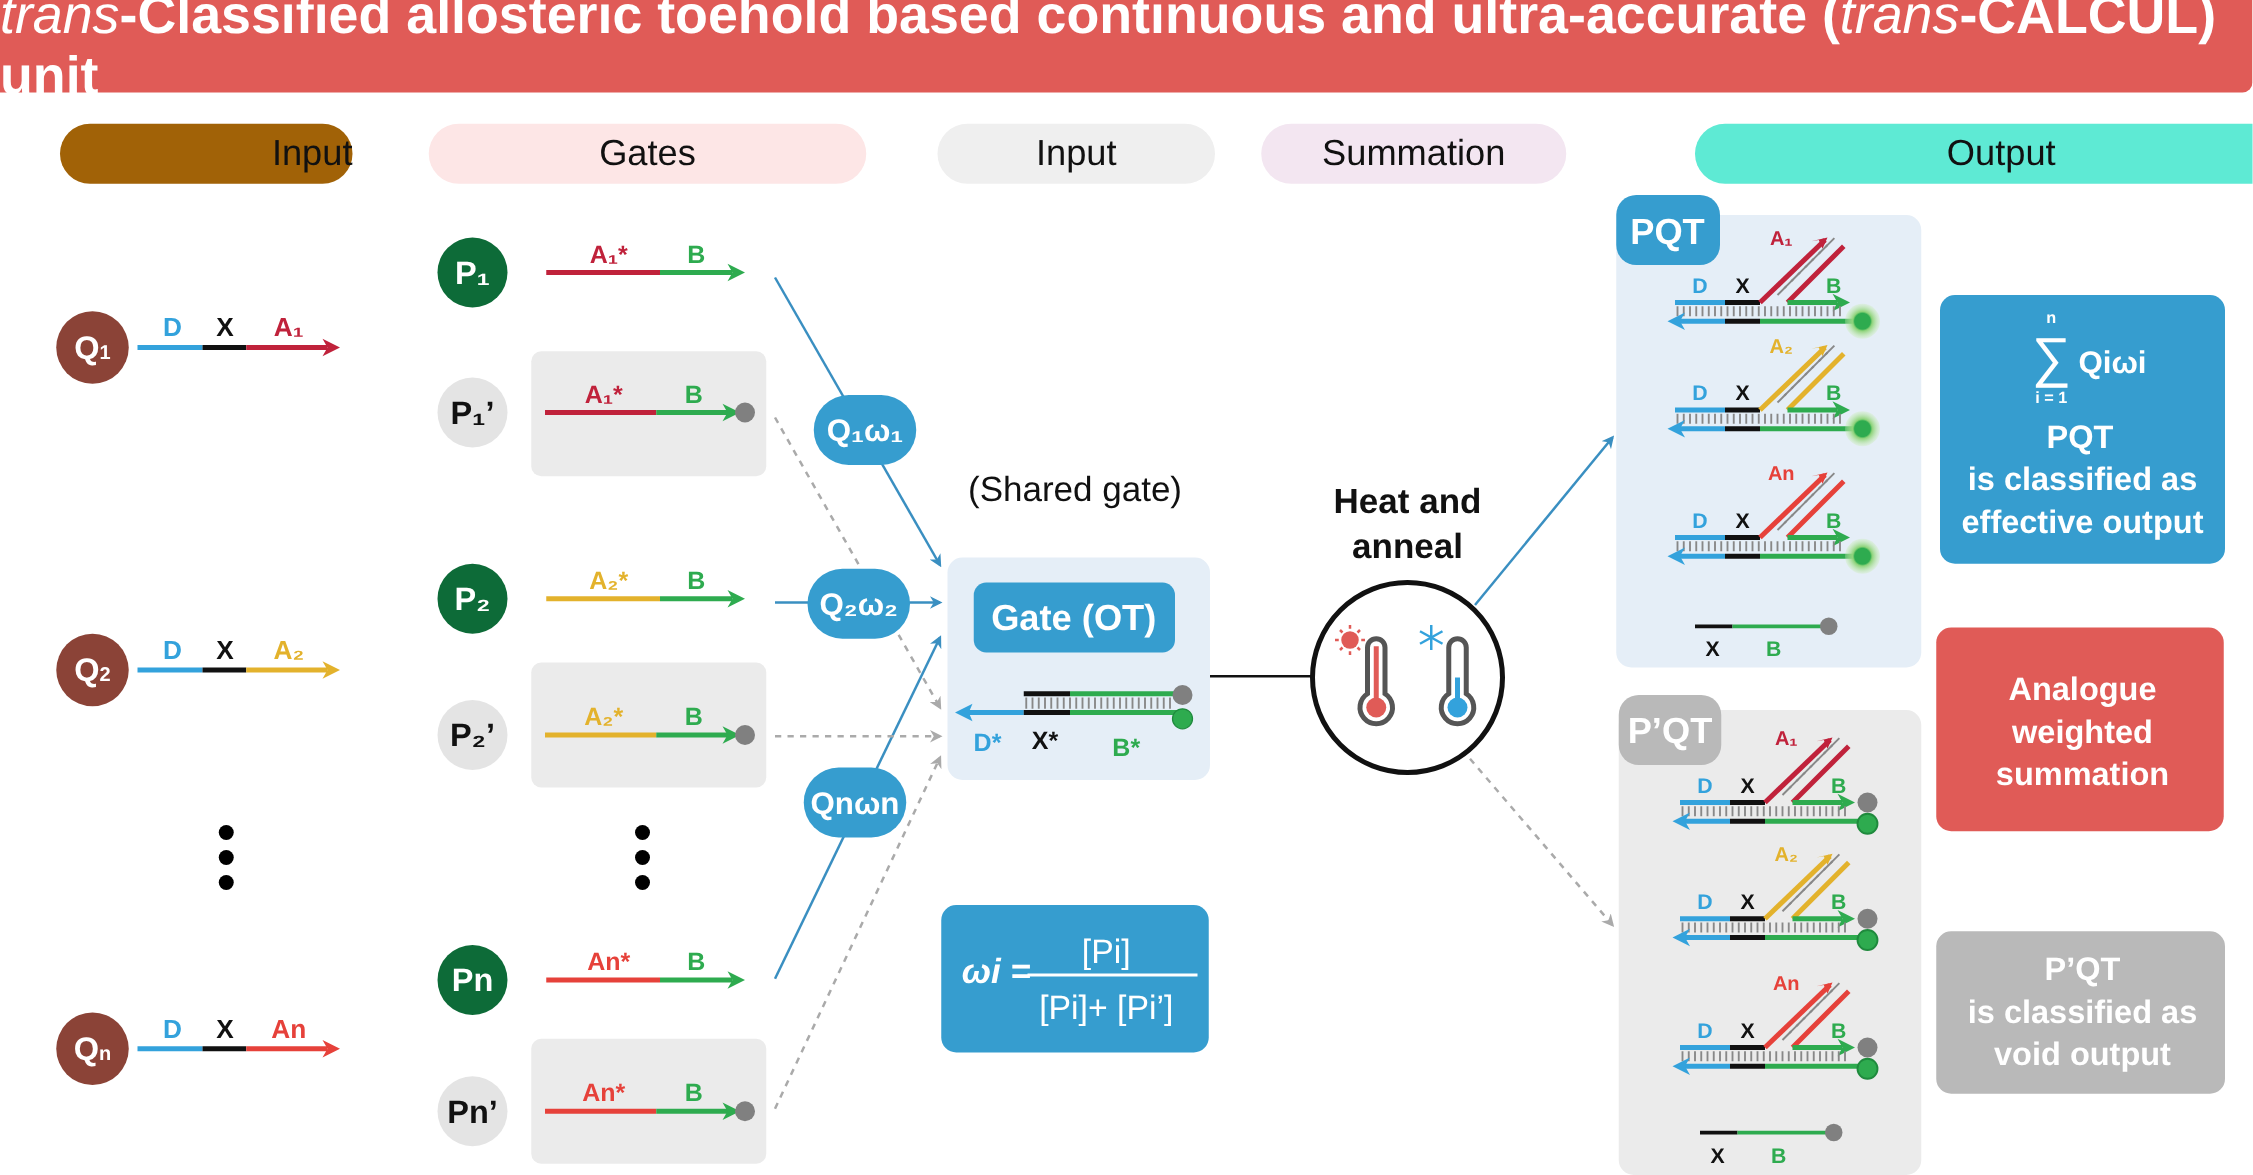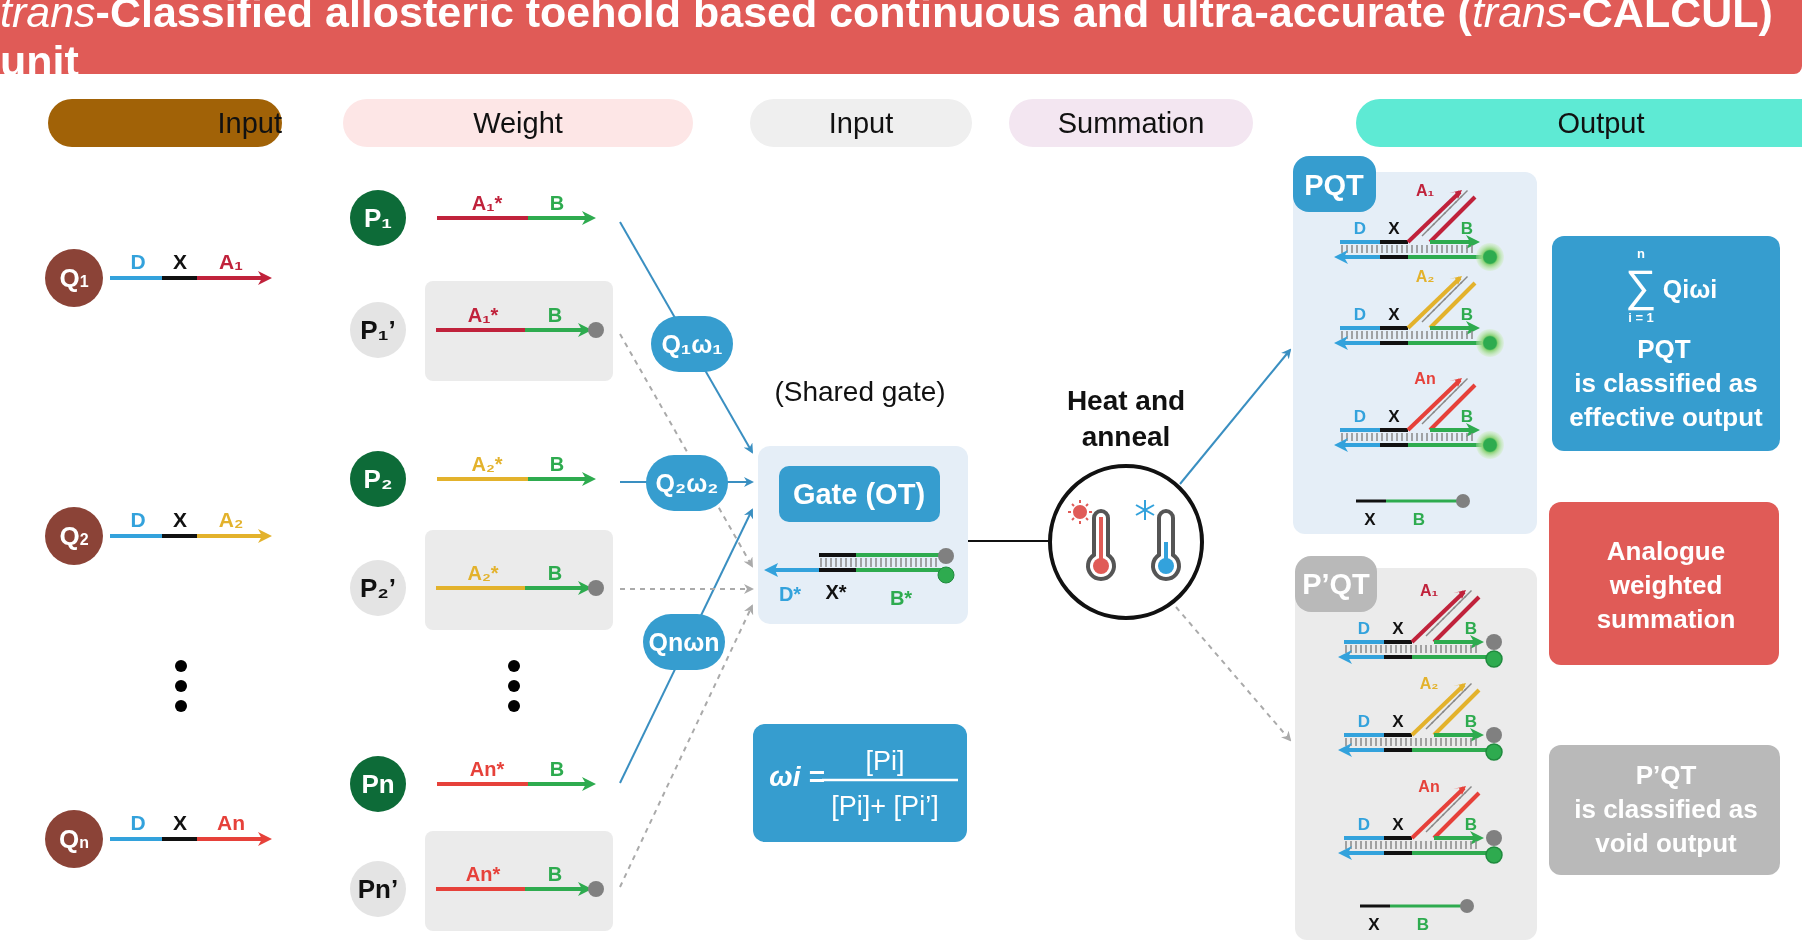--- a/index.html
+++ b/index.html
@@ -15,21 +15,21 @@
 <body>
 
 <div class="banner">
   <div class="banner-title"><i>trans</i><span>-Classified allosteric toehold based continuous and ultra-accurate (</span><i>trans</i><span>-CALCUL) unit</span></div>
 </div>
 
 <div class="col-header" style="left: 48px; width: 234px; background: #a16207; justify-content: flex-end;">
     <span>Input</span>
   </div>
 <div class="col-header" style="left: 343px; width: 350px; background: rgb(253, 230, 230);">
-    <span>Weight</span>
+    <span>Gates</span>
   </div>
 <div class="col-header" style="left: 750px; width: 222px; background: rgb(239, 239, 239);">
     <span>Input</span>
   </div>
 <div class="col-header" style="left: 1009px; width: 244px; background: rgb(243, 230, 241);">
     <span>Summation</span>
   </div>
 <div class="col-header" style="left: 1356px; width: 490px; background: #5eead4;">
     <span>Output</span>
   </div>

